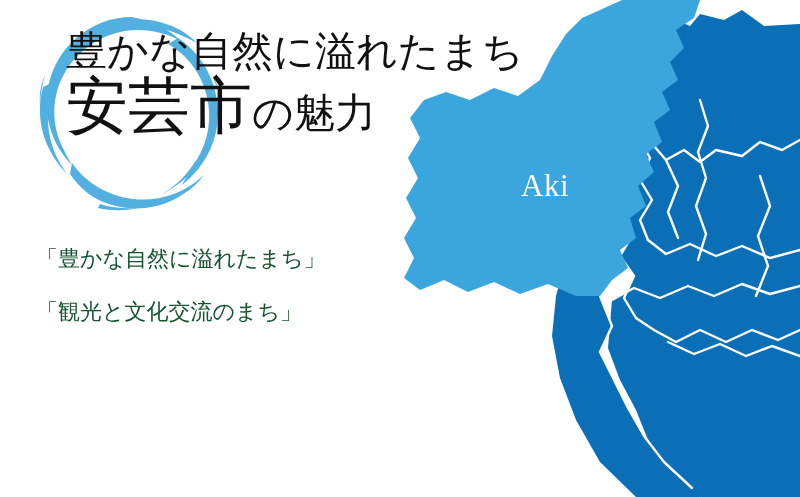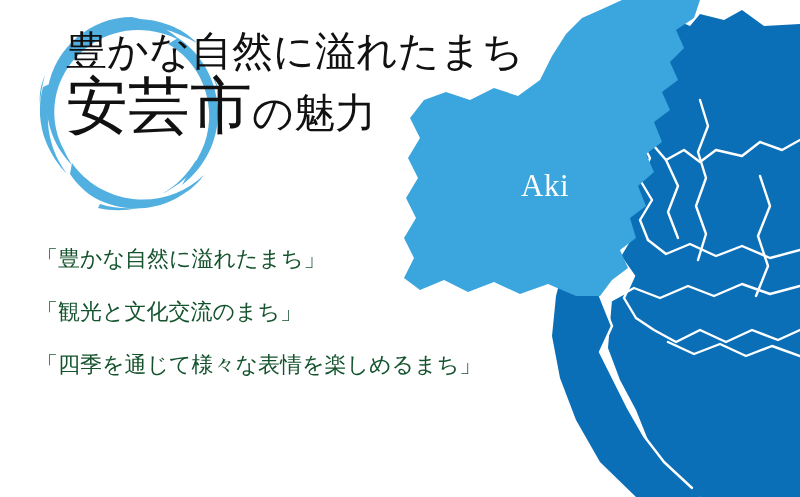--- a/index.html
+++ b/index.html
@@ -183,16 +183,15 @@
       <div class="title-line-1">豊かな自然に溢れたまち</div>
       <div class="title-line-2">
         <span class="title-big">安芸市</span><span class="title-small">の魅力</span>
       </div>
     </div>
   </div>
 
   <div id="tagline-list">
     <div class="tagline">「豊かな自然に溢れたまち」</div>
     <div class="tagline">「観光と文化交流のまち」</div>
-    <div class="tagline">「四季を通じて様々な表情を楽しめるまち」</div>
   </div>
 
 </div>
 
 </body></html>

